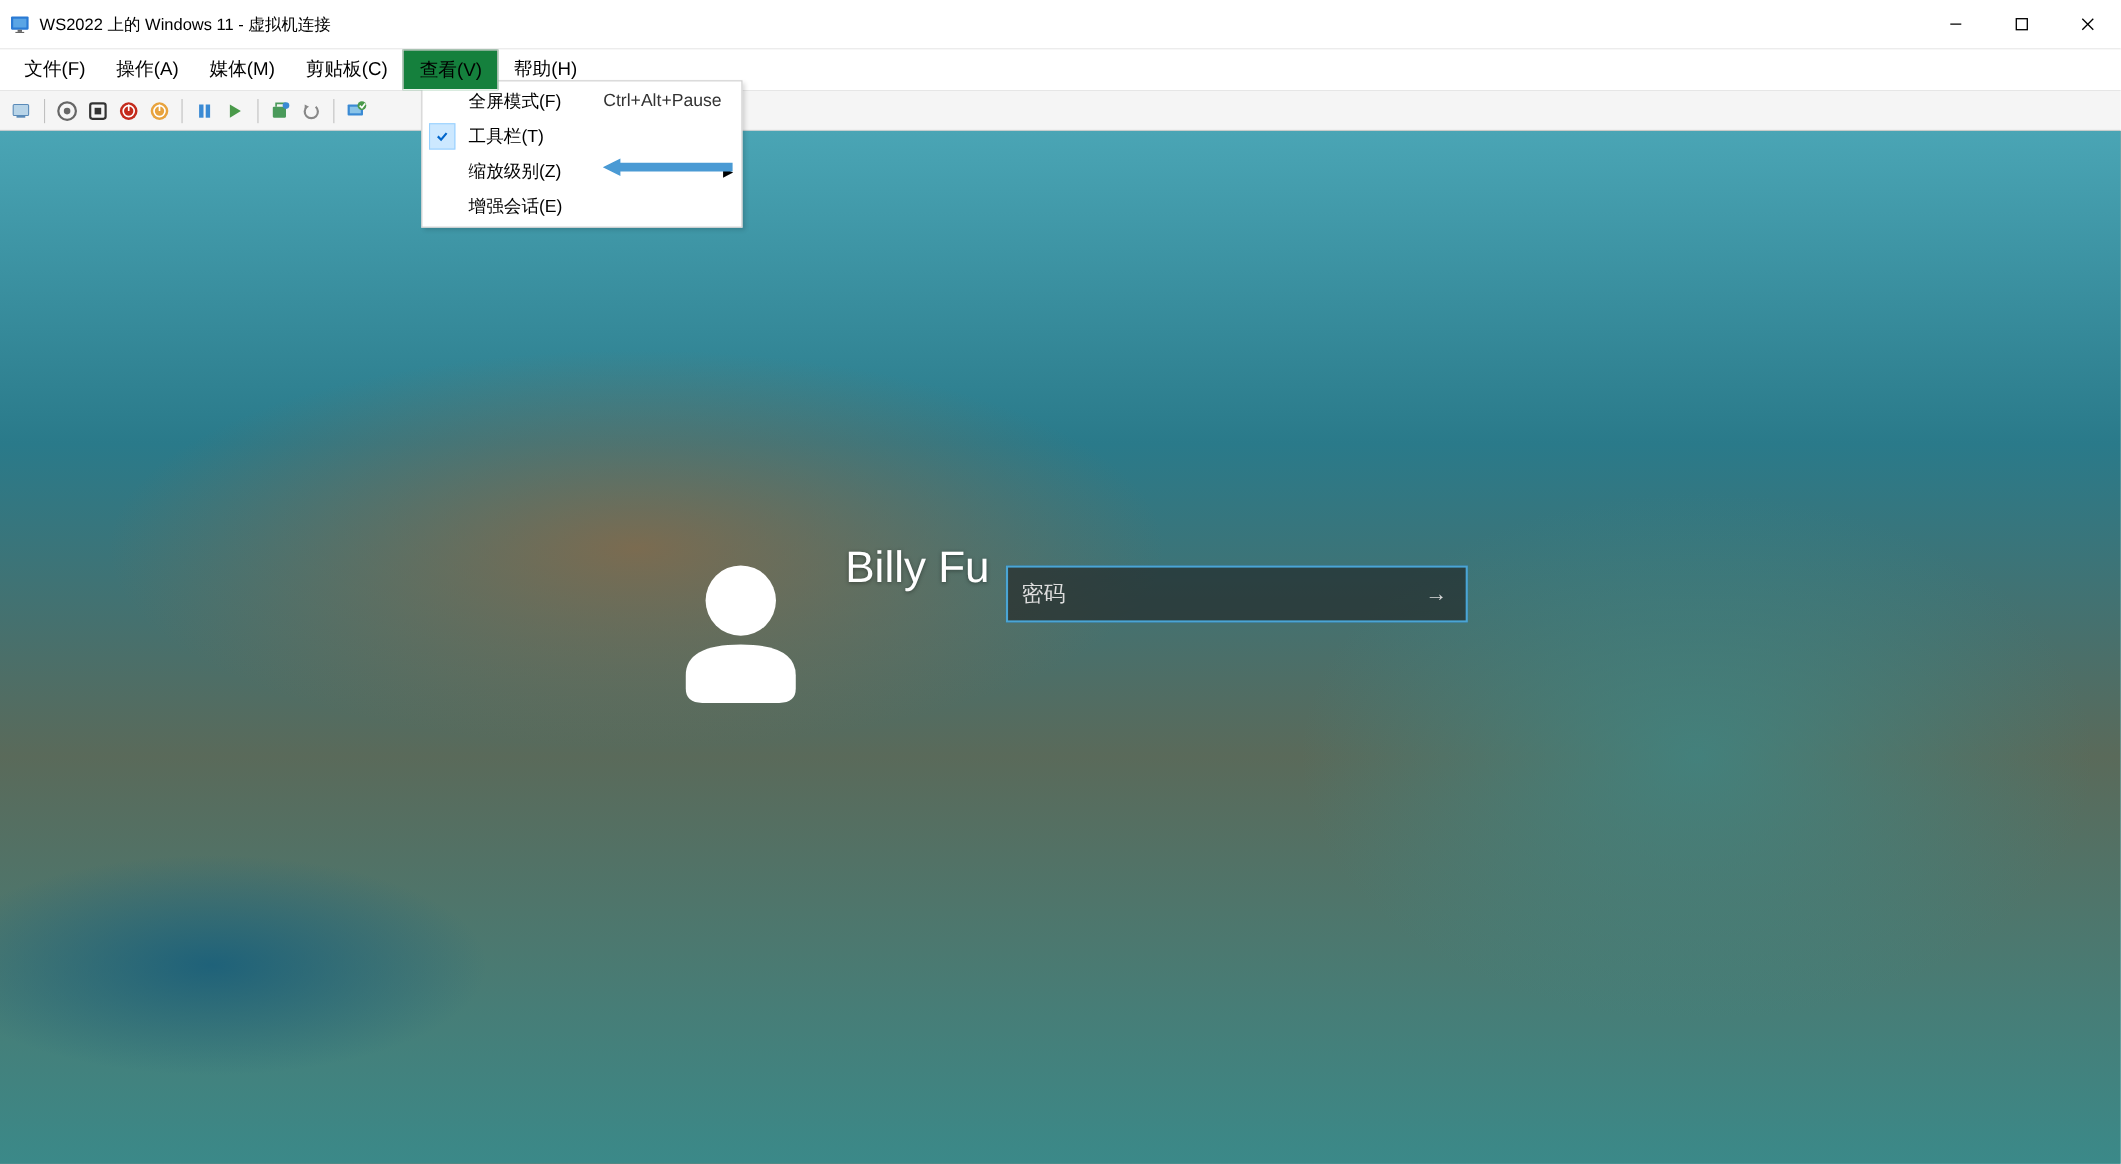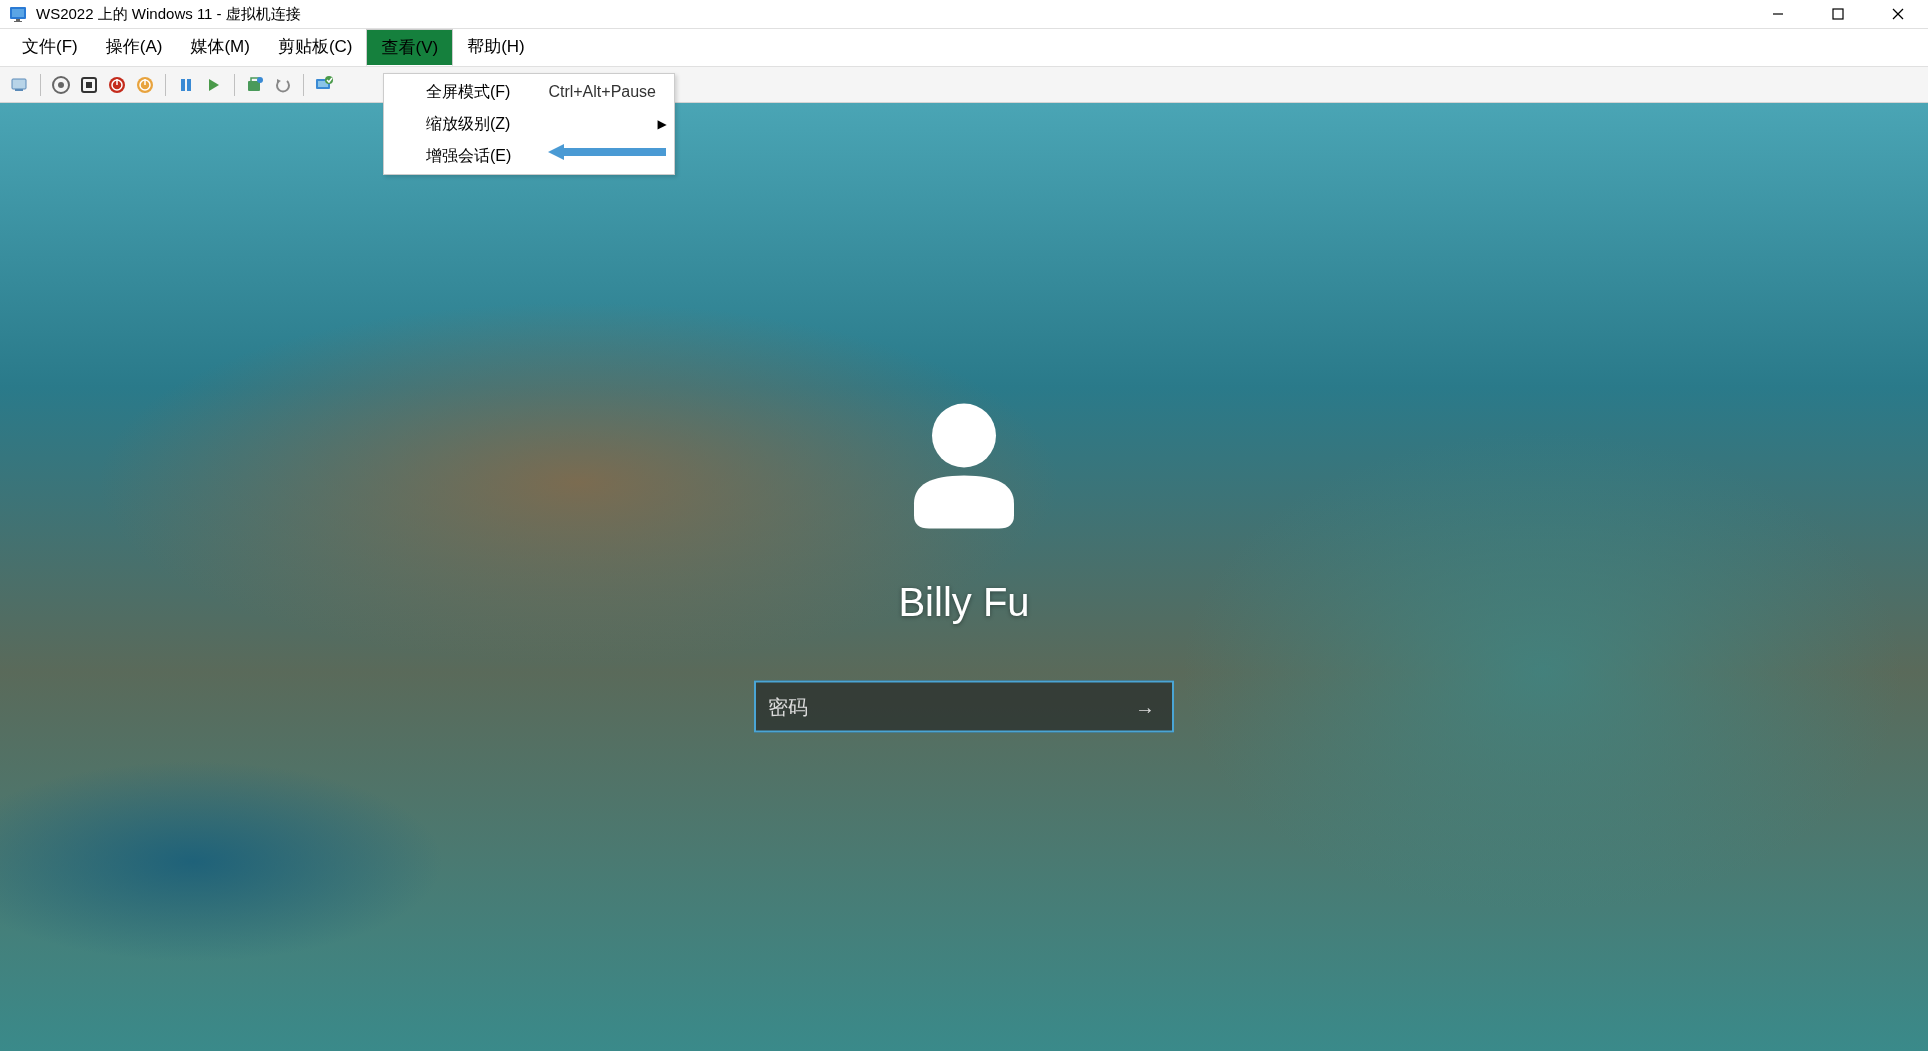--- a/index.html
+++ b/index.html
@@ -1,19 +1,19 @@
 <!DOCTYPE html>
 <html><head>
   <meta charset="utf-8">
   <style>
     * { margin: 0; padding: 0; box-sizing: border-box; font-family: "Microsoft YaHei", "Segoe UI", sans-serif; }
     body { width: 1928px; height: 1058px; background: #fff; overflow: hidden; }
     
     
-    .titlebar { height: 29px; display: flex; align-items: center; padding-left: 8px; background: #fff; border-bottom: 1px solid #e0e0e0; }
+    .titlebar { height: 45px; display: flex; align-items: center; padding-left: 8px; background: #fff; border-bottom: 1px solid #e0e0e0; }
     .titlebar-icon { width: 20px; height: 20px; margin-right: 8px; }
     .titlebar-text { font-size: 15px; flex: 1; }
     .window-controls { display: flex; }
     .win-btn { width: 60px; height: 36px; display: flex; align-items: center; justify-content: center; cursor: pointer; }
     
     
     .menubar { height: 38px; display: flex; padding: 0 8px; background: #fff; border-bottom: 1px solid #e0e0e0; }
     .menu-item { padding: 6px 14px; font-size: 17px; cursor: pointer; }
     .menu-item.open { background: #15803d; border: 1px solid #cccccc; border-bottom: 1px solid #fff; position: relative; z-index: 101; }
     
@@ -36,21 +36,21 @@
     
     
     .vm-content { position: relative; height: calc(100% - 110px); background: linear-gradient(135deg, #1a5f7a 0%, #2a8a9a 25%, #6b5d3f 50%, #3a8a8a 75%, #4aa5a5 100%); overflow: hidden; }
     .vm-bg { position: absolute; inset: 0; background: 
       radial-gradient(ellipse 800px 300px at 30% 40%, rgba(139,105,70,0.8) 0%, transparent 60%),
       radial-gradient(ellipse 600px 400px at 80% 60%, rgba(58,138,138,0.7) 0%, transparent 60%),
       radial-gradient(ellipse 500px 200px at 10% 80%, rgba(26,95,122,0.9) 0%, transparent 50%),
       linear-gradient(180deg, #4aa5b5 0%, #2a7a8a 30%, #5a6a5a 60%, #3a8a8a 100%);
     }
     
-    .lockscreen { position: absolute; left: 50%; top: 48%; transform: translate(-50%, -50%); display: flex; flex-direction: column; align-items: center; gap: 36px; }
+    .lockscreen { position: absolute; left: 50%; top: 48%; transform: translate(-50%, -50%); display: flex; flex-direction: row; gap: 15px; }
     .avatar { width: 160px; height: 160px; display: flex; align-items: center; justify-content: center; }
     .username { color: #fff; font-size: 40px; font-weight: 300; text-shadow: 0 1px 4px rgba(0,0,0,0.4); }
     .password-box { width: 420px; height: 52px; background: rgba(30,30,30,0.6); border: 2px solid #4aa5d5; display: flex; align-items: center; padding: 0 12px; margin-top: 20px; }
     .password-input { flex: 1; background: transparent; border: none; outline: none; color: #fff; font-size: 20px; }
     .password-input::placeholder { color: #ddd; }
     .submit-arrow { width: 30px; height: 30px; display: flex; align-items: center; justify-content: center; color: #ddd; cursor: pointer; font-size: 20px; }
   </style>
 </head>
 <body>
 
@@ -164,20 +164,28 @@
   </div>
 </div>
 
 <div class="dropdown">
   <div class="dd-row">
     <span class="dd-check"></span>
     <span class="dd-label">全屏模式(F)</span>
     <span class="dd-accel">Ctrl+Alt+Pause</span>
   </div>
   <div class="dd-row">
+    <span class="dd-check checked">
+      <svg width="12" height="12" viewBox="0 0 12 12">
+          <path d="M2 6 L5 9 L10 3" stroke="#0066cc" stroke-width="2" fill="none"></path>
+        </svg>
+    </span>
+    <span class="dd-label">工具栏(T)</span>
+  </div>
+  <div class="dd-row">
     <span class="dd-check"></span>
     <span class="dd-label">缩放级别(Z)</span>
     <span class="dd-sub">▶</span>
   </div>
   <div class="dd-row">
     <span class="dd-check"></span>
     <span class="dd-label">增强会话(E)</span>
   </div>
 </div>
 

